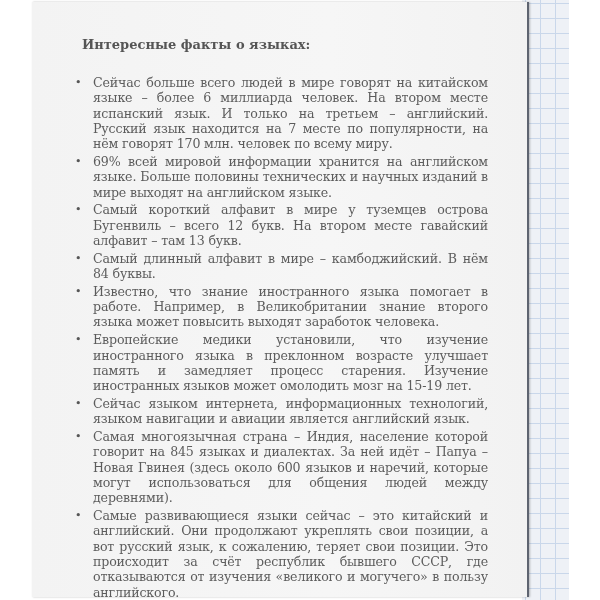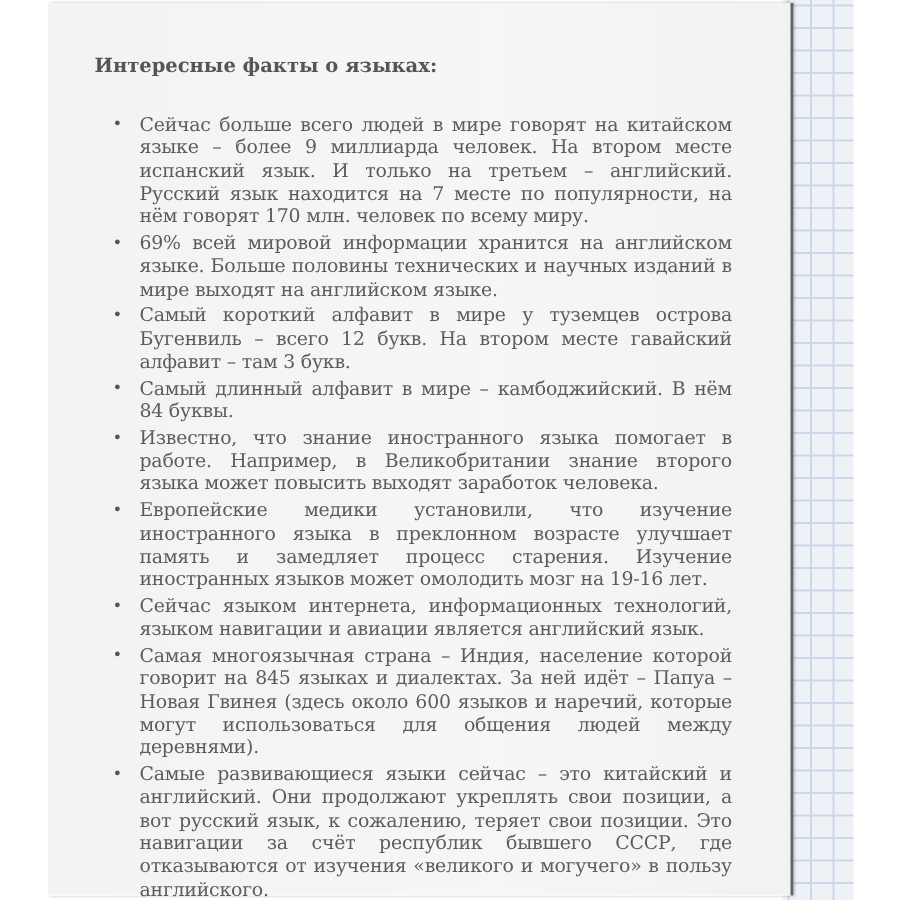--- a/index.html
+++ b/index.html
@@ -17,21 +17,21 @@
       background-size: 15px 15px;
       background-position: 3px 3px;
     }
     .page {
       position: absolute; left: 32px; top: 2px; width: 495px; height: 595px;
       background: linear-gradient(to right, #f3f3f3 0%, #f6f6f6 60%, #f2f2f2 100%);
       border-right: 2px solid #5e6470;
       box-shadow: 1px 0 2px rgba(0,0,0,0.25);
     }
     .title {
-      position: absolute; left: 31px; top: 35px;
+      position: absolute; left: 50px; top: 35px;
       font-size: 13px; font-weight: bold; color: #555555;
       white-space: nowrap;
     }
     .facts {
       position: absolute; left: 43px; top: 73px; width: 413px;
       margin: 0; padding: 0; list-style: none;
     }
     .fact {
       position: relative; padding-left: 18px;
       font-size: 12.6px; line-height: 15.3px; color: #5c5c5c;
@@ -48,49 +48,49 @@
 </head>
 <body>
 
 <div class="grid-paper"></div>
 
 <div class="page">
   <div class="title">Интересные факты о языках:</div>
   <ul class="facts">
     <li class="fact">
         <span class="bullet">•</span>
-        <span class="fact-text">Сейчас больше всего людей в мире говорят на китайском языке – более 9 миллиарда человек. На втором месте испанский язык. И только на третьем – английский. Русский язык находится на 7 месте по популярности, на нём говорят 170 млн. человек по всему миру.</span>
+        <span class="fact-text">Сейчас больше всего людей в мире говорят на китайском языке – более 6 миллиарда человек. На втором месте испанский язык. И только на третьем – английский. Русский язык находится на 7 месте по популярности, на нём говорят 170 млн. человек по всему миру.</span>
       </li>
     <li class="fact">
         <span class="bullet">•</span>
         <span class="fact-text">69% всей мировой информации хранится на английском языке. Больше половины технических и научных изданий в мире выходят на английском языке.</span>
       </li>
     <li class="fact">
         <span class="bullet">•</span>
-        <span class="fact-text">Самый короткий алфавит в мире у туземцев острова Бугенвиль – всего 12 букв. На втором месте гавайский алфавит – там 3 букв.</span>
+        <span class="fact-text">Самый короткий алфавит в мире у туземцев острова Бугенвиль – всего 12 букв. На втором месте гавайский алфавит – там 13 букв.</span>
       </li>
     <li class="fact">
         <span class="bullet">•</span>
         <span class="fact-text">Самый длинный алфавит в мире – камбоджийский. В нём 84 буквы.</span>
       </li>
     <li class="fact">
         <span class="bullet">•</span>
         <span class="fact-text">Известно, что знание иностранного языка помогает в работе. Например, в Великобритании знание второго языка может повысить выходят заработок человека.</span>
       </li>
     <li class="fact">
         <span class="bullet">•</span>
-        <span class="fact-text">Европейские медики установили, что изучение иностранного языка в преклонном возрасте улучшает память и замедляет процесс старения. Изучение иностранных языков может омолодить мозг на 19-16 лет.</span>
+        <span class="fact-text">Европейские медики установили, что изучение иностранного языка в преклонном возрасте улучшает память и замедляет процесс старения. Изучение иностранных языков может омолодить мозг на 15-19 лет.</span>
       </li>
     <li class="fact">
         <span class="bullet">•</span>
         <span class="fact-text">Сейчас языком интернета, информационных технологий, языком навигации и авиации является английский язык.</span>
       </li>
     <li class="fact">
         <span class="bullet">•</span>
         <span class="fact-text">Самая многоязычная страна – Индия, население которой говорит на 845 языках и диалектах. За ней идёт – Папуа – Новая Гвинея (здесь около 600 языков и наречий, которые могут использоваться для общения людей между деревнями).</span>
       </li>
     <li class="fact">
         <span class="bullet">•</span>
-        <span class="fact-text">Самые развивающиеся языки сейчас – это китайский и английский. Они продолжают укреплять свои позиции, а вот русский язык, к сожалению, теряет свои позиции. Это навигации за счёт республик бывшего СССР, где отказываются от изучения «великого и могучего» в пользу английского.</span>
+        <span class="fact-text">Самые развивающиеся языки сейчас – это китайский и английский. Они продолжают укреплять свои позиции, а вот русский язык, к сожалению, теряет свои позиции. Это происходит за счёт республик бывшего СССР, где отказываются от изучения «великого и могучего» в пользу английского.</span>
       </li>
 
   </ul>
 </div>
 
 </body></html>

